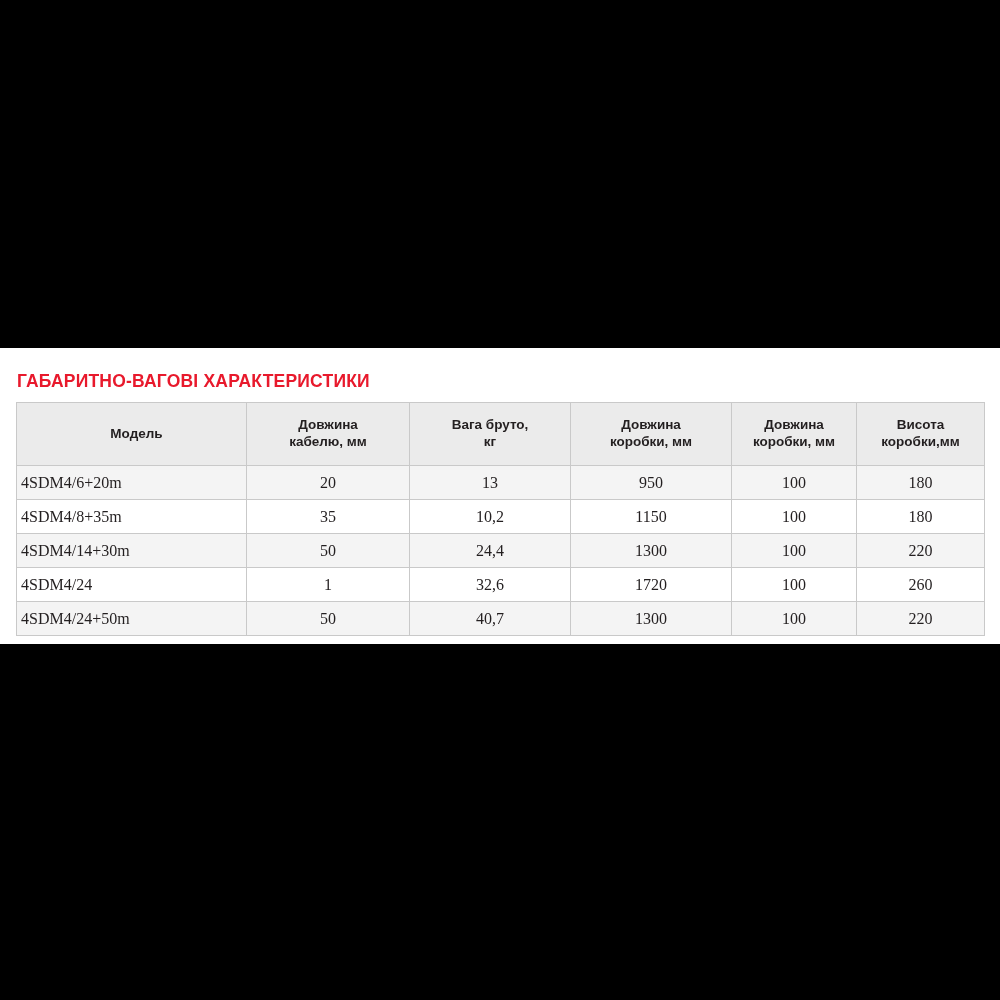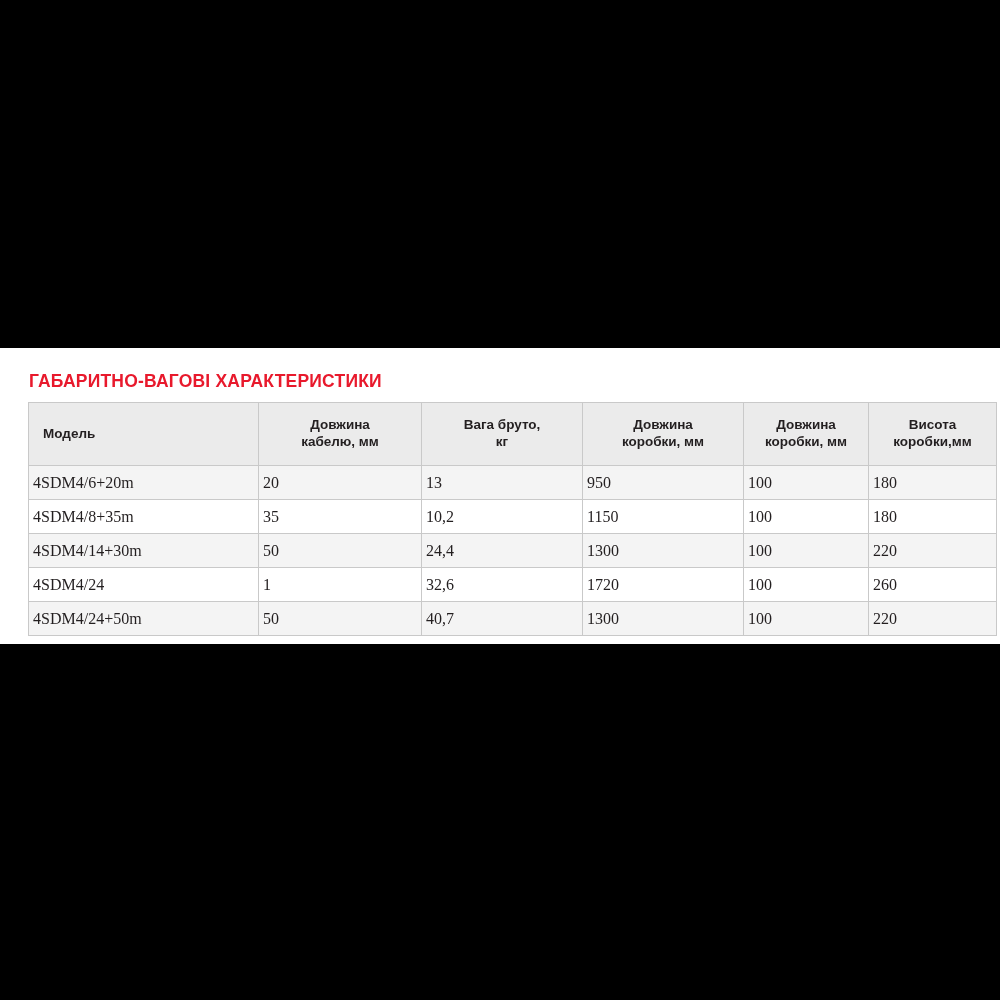--- a/index.html
+++ b/index.html
@@ -22,21 +22,21 @@
   .white-band {
     position: absolute;
     left: 0;
     top: 348px;
     width: 1000px;
     height: 296px;
     background: #ffffff;
   }
   .content {
     position: absolute;
-    left: 28px;
+    left: 16px;
     top: 371px;
     width: 968px;
   }
   .section-title {
     color: #e8192c;
     font-size: 17.5px;
     font-weight: bold;
     letter-spacing: 0.2px;
     margin: 0 0 10px 1px;
     font-family: "Liberation Sans", sans-serif;
@@ -58,27 +58,27 @@
     font-family: "Liberation Sans", sans-serif;
     font-size: 13.5px;
     font-weight: bold;
     text-align: center;
     padding: 8px 4px;
     height: 46px;
     line-height: 1.25;
     vertical-align: middle;
   }
   table.spec-table thead th.model-head {
-    text-align: left;
+    text-align: center;
     padding-left: 14px;
   }
   table.spec-table tbody td {
     height: 29px;
     font-size: 16px;
-    text-align: left;
+    text-align: center;
     padding: 2px 4px;
     vertical-align: middle;
   }
   table.spec-table tbody td.model-cell {
     text-align: left;
   }
   tbody tr:nth-child(odd) td {
     background: #f4f4f4;
   }
   tbody tr:nth-child(even) td {

